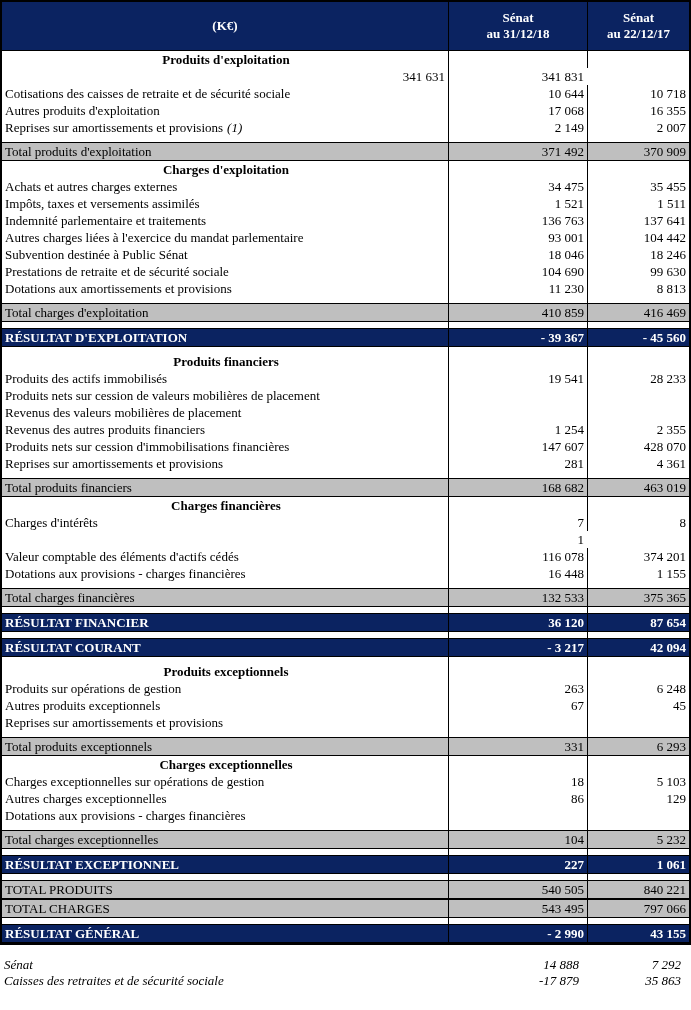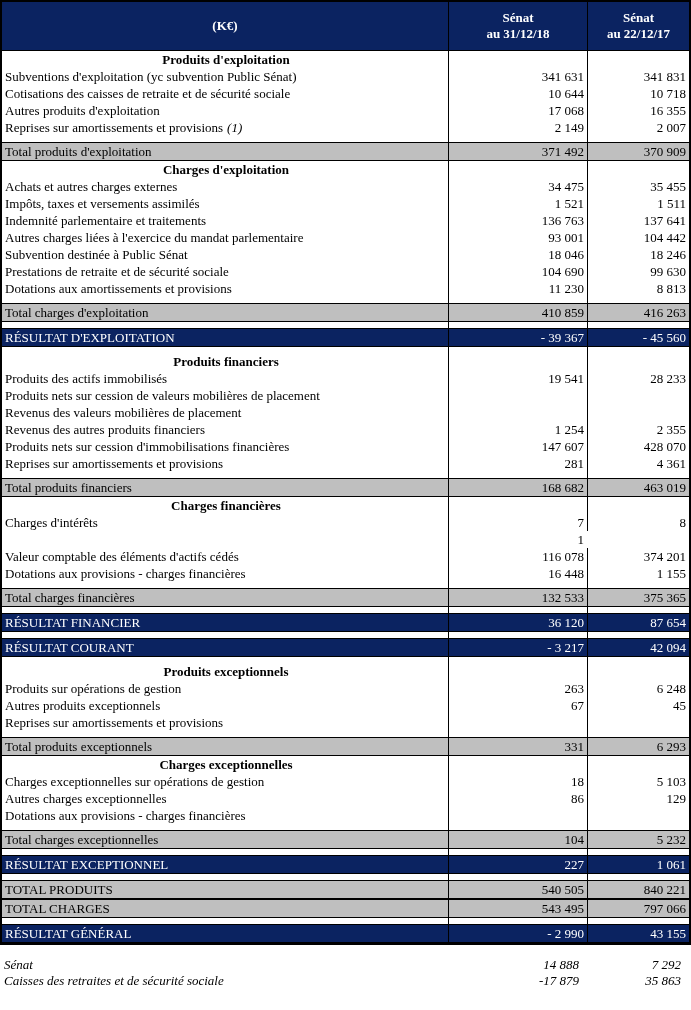--- a/index.html
+++ b/index.html
@@ -38,21 +38,21 @@
     color:#fff;font-weight:bold;line-height:16px;
   }
   
   .row.section .cell{height:17px;line-height:17px;}
   .row.section .c1{text-align:center;font-weight:bold;}
   .row.data .cell{height:17px;line-height:17px;}
   .row.spacer .cell{height:6px;}
   .row.total{border-top:1px solid var(--border);border-bottom:1px solid var(--border);}
   .row.total .cell{height:17px;line-height:17px;background:var(--gray);font-weight:normal;}
   .row.result{border-top:1px solid var(--border);border-bottom:1px solid var(--border);}
-  .row.result .cell{height:17px;line-height:17px;background:var(--navy);color:#fff;font-weight:normal;}
+  .row.result .cell{height:17px;line-height:17px;background:var(--navy);color:#fff;font-weight:bold;}
   .c1{padding-left:3px;}
   .row.section .c1{padding-left:2px;}
   .c2,.c3{text-align:right;padding-right:3px;}
   .note{font-style:italic;margin-left:4px;}
   
   .footnotes{margin-top:12px;}
   .footnotes .row{grid-template-columns:446px 139px 102px;}
   .footnotes .cell{border:none;font-style:italic;height:16px;line-height:16px;font-size:13px;}
   .footnotes .c1{padding-left:4px;}
   .footnotes .c2,.footnotes .c3{padding-right:6px;}
@@ -74,21 +74,20 @@
       <span>au 22/12/17</span>
     </div>
   </div>
   <div>
       <div class="row section">
         <div class="cell c1"><span>Produits d'exploitation</span></div>
         <div class="cell c2"></div>
         <div class="cell c3"></div>
       </div>
       <div class="row data">
-        <div class="cell c1"><span>Subventions d'exploitation (yc subvention Public Sénat)</span></div>
         <div class="cell c2"><span>341 631</span></div>
         <div class="cell c3"><span>341 831</span></div>
       </div>
       <div class="row data">
         <div class="cell c1"><span>Cotisations des caisses de retraite et de sécurité sociale</span></div>
         <div class="cell c2"><span>10 644</span></div>
         <div class="cell c3"><span>10 718</span></div>
       </div>
       <div class="row data">
         <div class="cell c1"><span>Autres produits d'exploitation</span></div>
@@ -151,21 +150,21 @@
         <div class="cell c3"><span>8 813</span></div>
       </div>
       <div class="row spacer">
         <div class="cell c1"></div>
         <div class="cell c2"></div>
         <div class="cell c3"></div>
       </div>
       <div class="row total">
         <div class="cell c1"><span>Total charges d'exploitation</span></div>
         <div class="cell c2"><span>410 859</span></div>
-        <div class="cell c3"><span>416 263</span></div>
+        <div class="cell c3"><span>416 469</span></div>
       </div>
       <div class="row spacer">
         <div class="cell c1"></div>
         <div class="cell c2"></div>
         <div class="cell c3"></div>
       </div>
       <div class="row result">
         <div class="cell c1"><span>RÉSULTAT D'EXPLOITATION</span></div>
         <div class="cell c2"><span>- 39 367</span></div>
         <div class="cell c3"><span>- 45 560</span></div>

